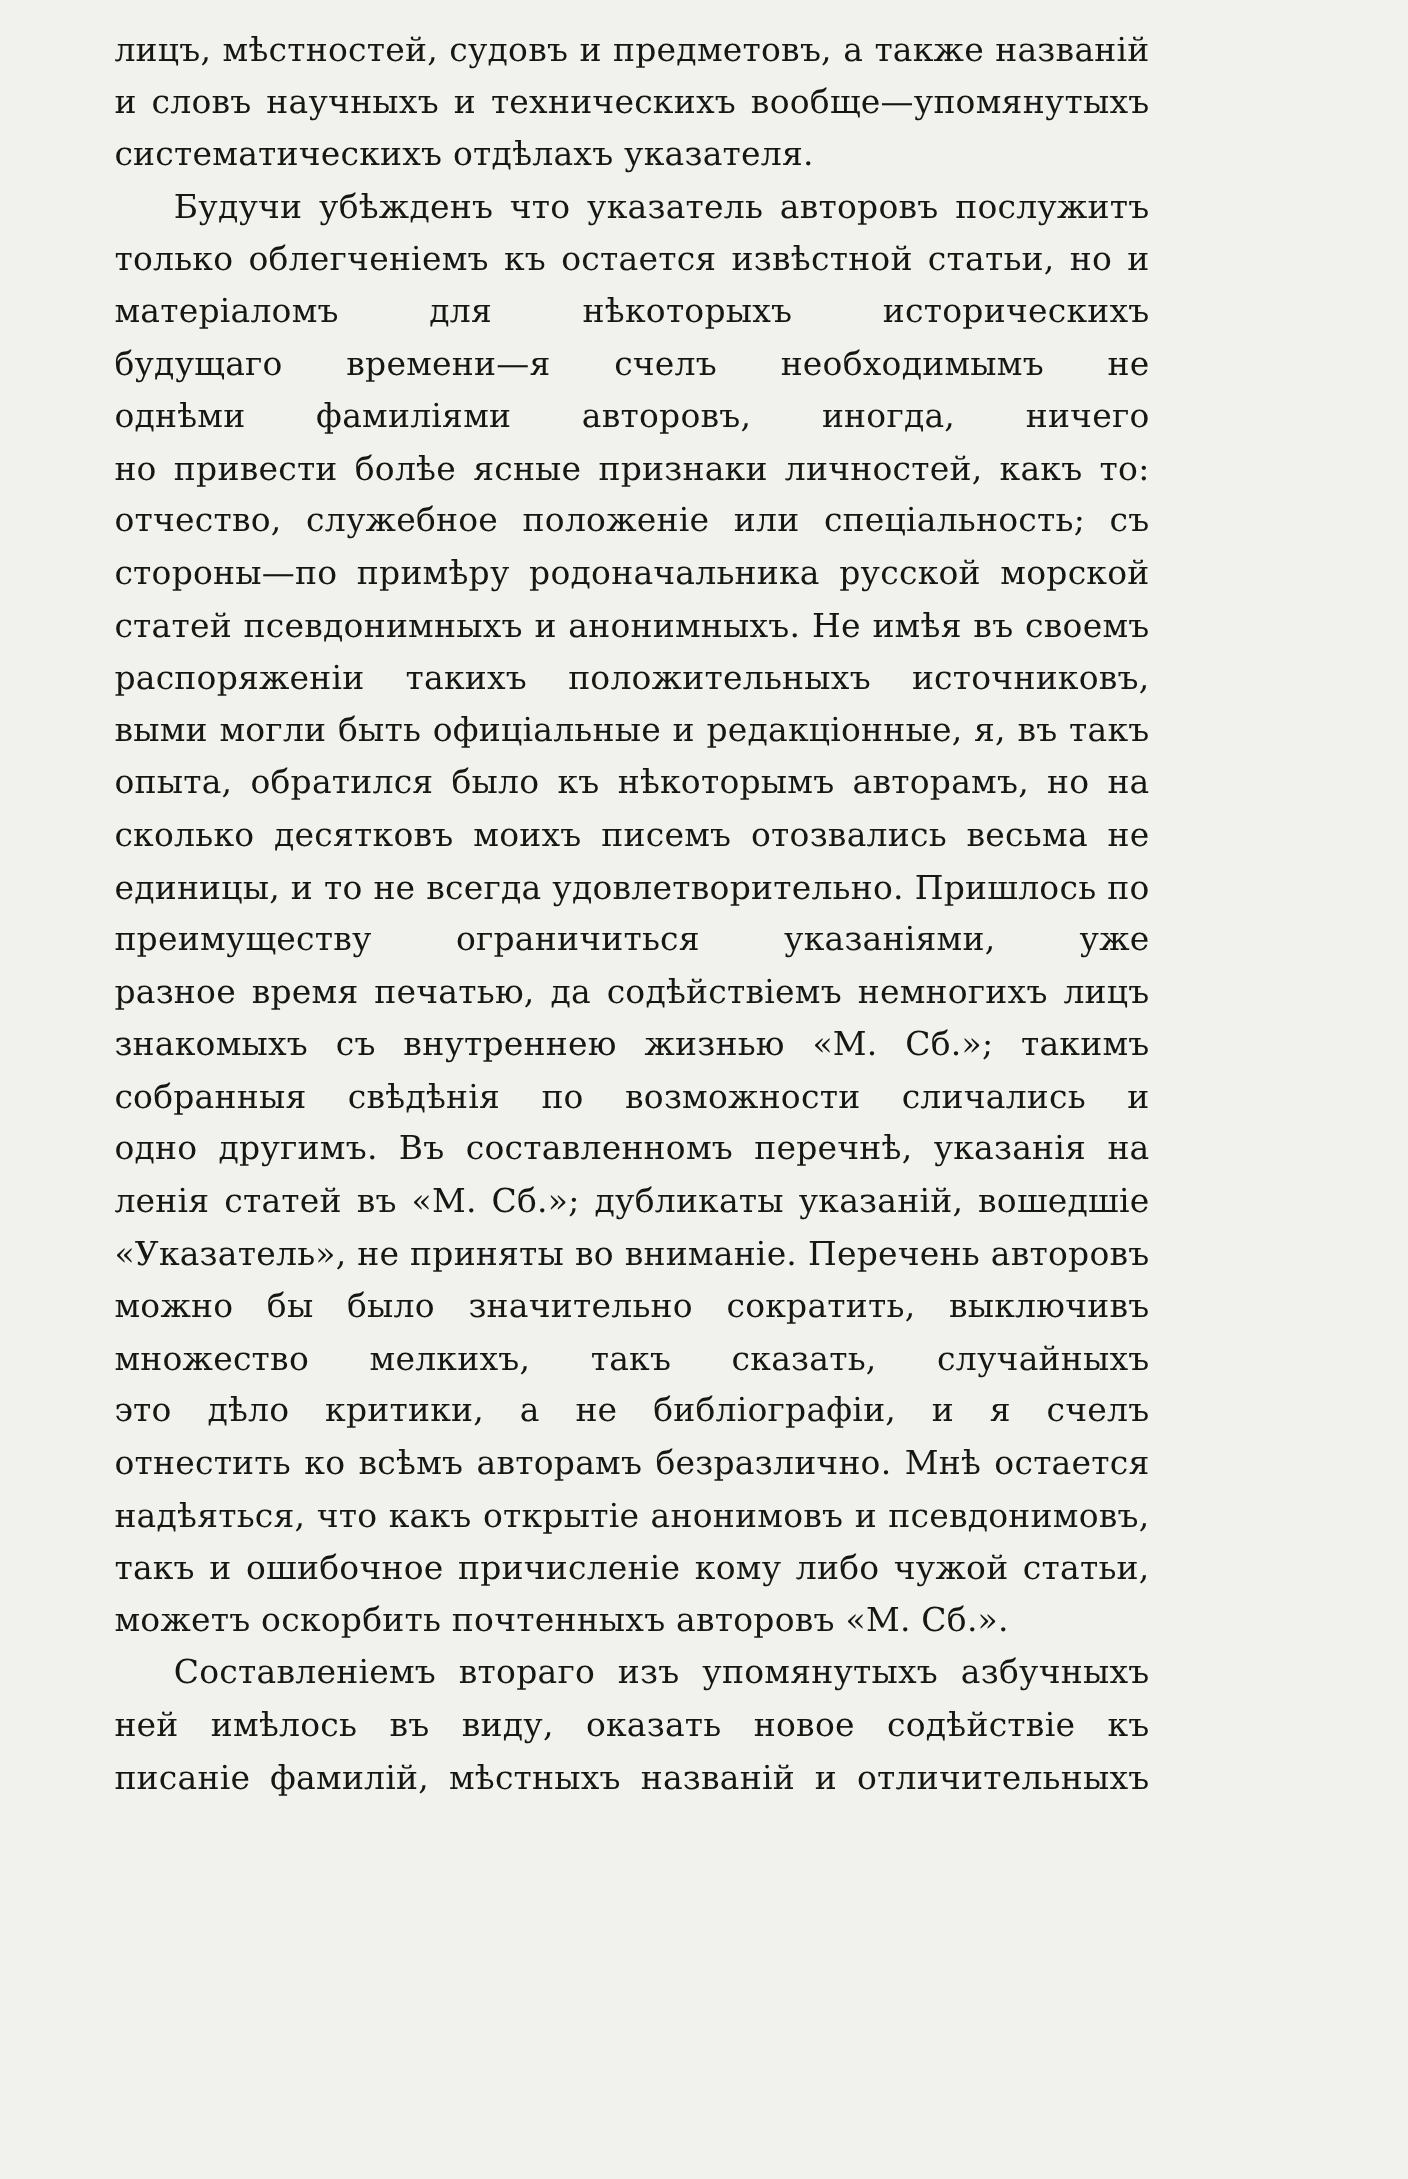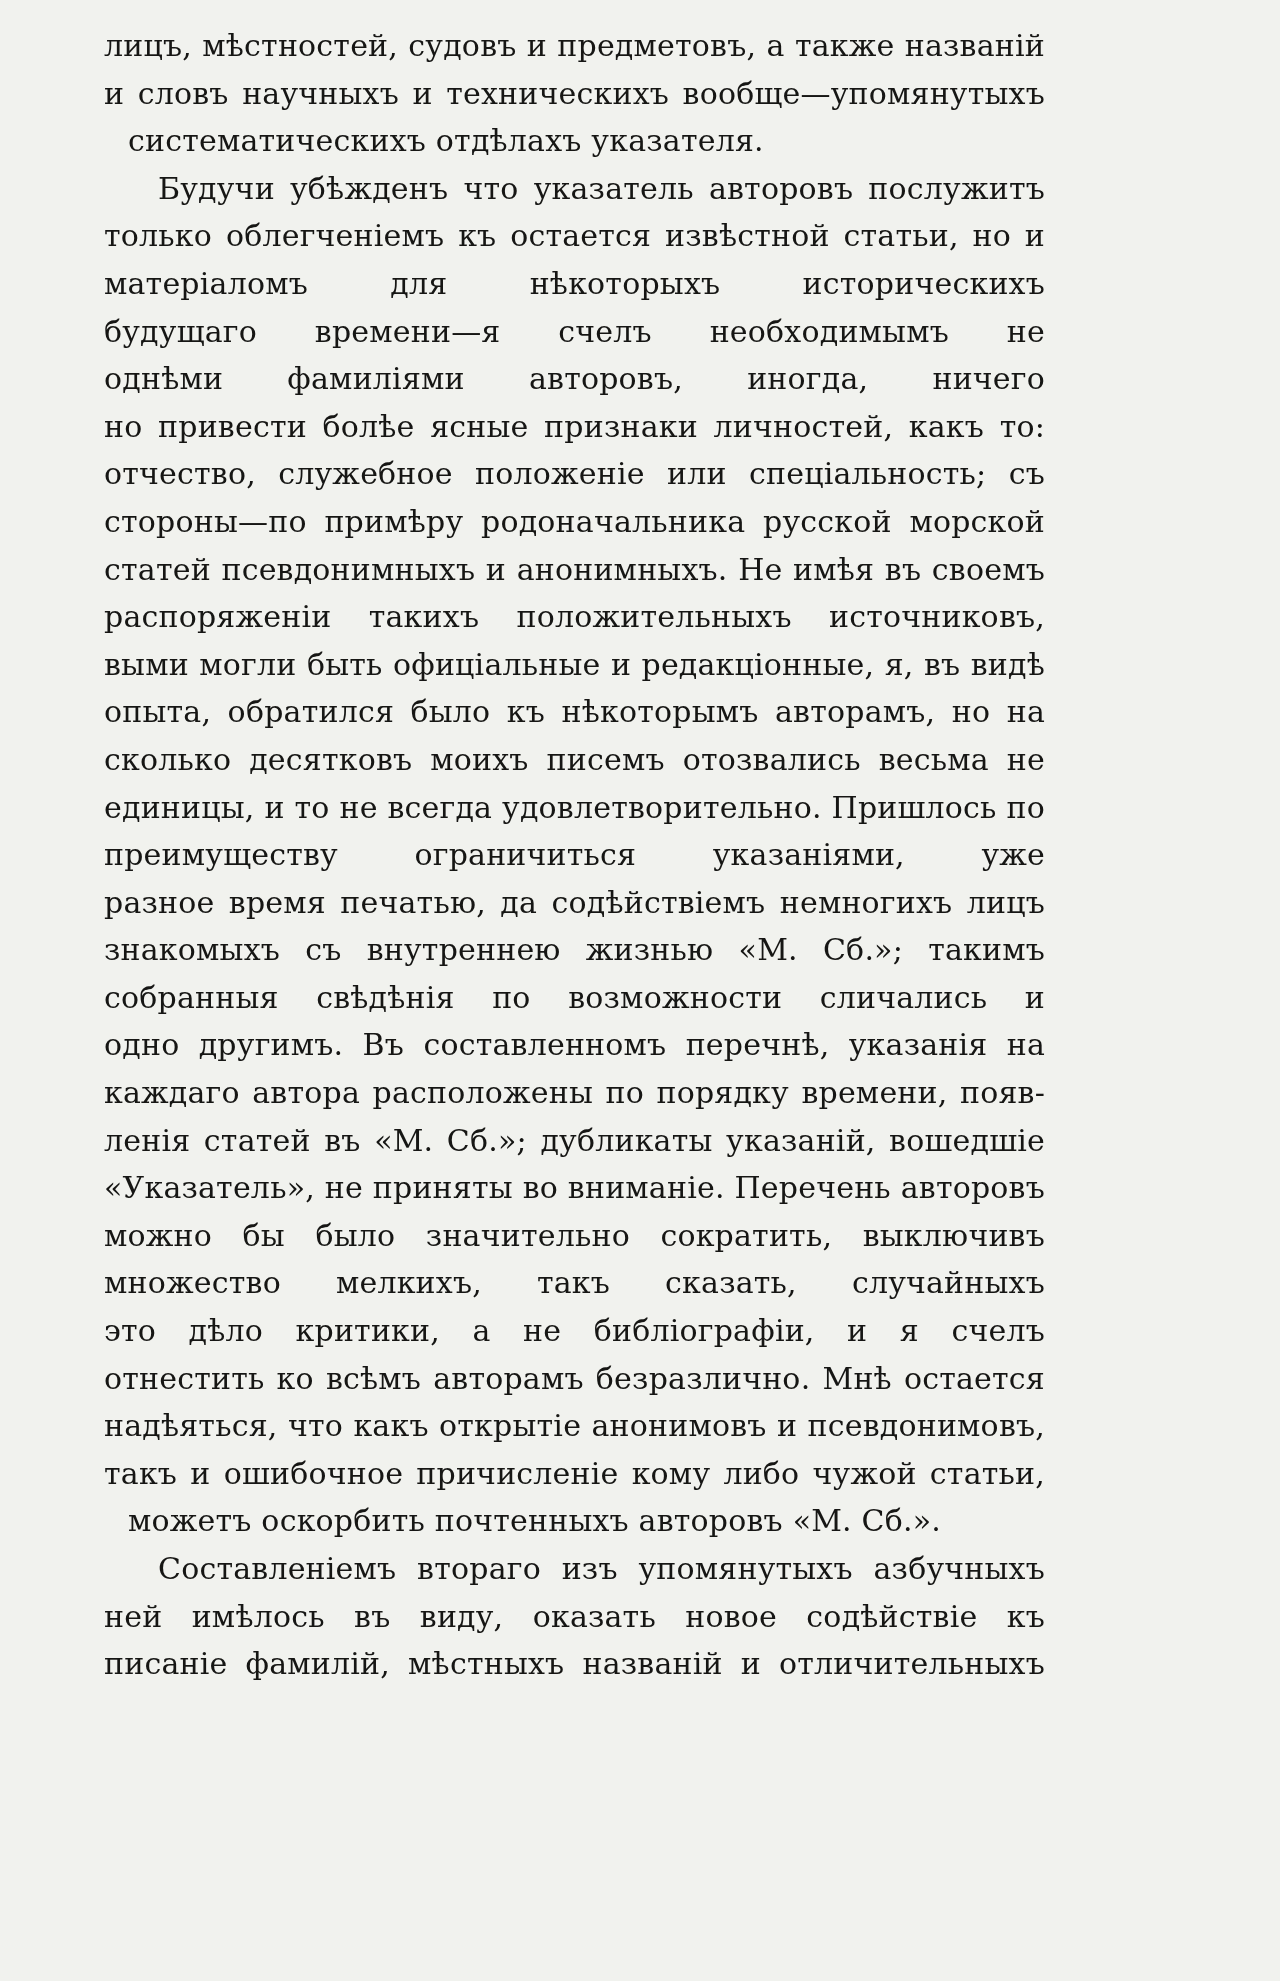--- a/index.html
+++ b/index.html
@@ -32,21 +32,20 @@
   .line {
     text-align: justify;
     text-align-last: justify;
     white-space: normal;
     height: 47.6px;
     overflow: hidden;
   }
   .line.noforce {
     text-align: center;
     text-align-last: left;
-    margin-left: 24px;
   }
   .line.indent {
     text-indent: 54px;
   }
 </style>
 </head>
 <body>
 
 <div class="page">
   <div class="page-text" style="background: rgb(241, 242, 238); color: rgb(22, 22, 20);">
@@ -56,30 +55,29 @@
       <div class="line indent">Будучи убѣжденъ что указатель авторовъ послужитъ не</div>
       <div class="line">только облегченіемъ къ остается извѣстной статьи, но и</div>
       <div class="line">матеріаломъ для нѣкоторыхъ историческихъ изслѣдованій</div>
       <div class="line">будущаго времени—я счелъ необходимымъ не довольствоваться</div>
       <div class="line">однѣми фамиліями авторовъ, иногда, ничего необъясняющими,</div>
       <div class="line">но привести болѣе ясные признаки личностей, какъ то: имя,</div>
       <div class="line">отчество, служебное положеніе или спеціальность; съ другой</div>
       <div class="line">стороны—по примѣру родоначальника русской морской биб-</div>
       <div class="line">статей псевдонимныхъ и анонимныхъ. Не имѣя въ своемъ</div>
       <div class="line">распоряженіи такихъ положительныхъ источниковъ, како-</div>
-      <div class="line">выми могли быть офиціальные и редакціонные, я, въ видѣ</div>
+      <div class="line">выми могли быть офиціальные и редакціонные, я, въ такъ</div>
       <div class="line">опыта, обратился было къ нѣкоторымъ авторамъ, но на нѣ-</div>
       <div class="line">сколько десятковъ моихъ писемъ отозвались весьма не многія</div>
       <div class="line">единицы, и то не всегда удовлетворительно. Пришлось по</div>
       <div class="line">преимуществу ограничиться указаніями, уже сдѣланными въ</div>
       <div class="line">разное время печатью, да содѣйствіемъ немногихъ лицъ болѣе</div>
       <div class="line">знакомыхъ съ внутреннею жизнью «М. Сб.»; такимъ путемъ</div>
       <div class="line">собранныя свѣдѣнія по возможности сличались и повѣрялись</div>
       <div class="line">одно другимъ. Въ составленномъ перечнѣ, указанія на статьи</div>
-      <div class="line">каждаго автора расположены по порядку времени, появ-</div>
       <div class="line">ленія статей въ «М. Сб.»; дубликаты указаній, вошедшіе въ</div>
       <div class="line">«Указатель», не приняты во вниманіе. Перечень авторовъ</div>
       <div class="line">можно бы было значительно сократить, выключивъ многое</div>
       <div class="line">множество мелкихъ, такъ сказать, случайныхъ писателей, но</div>
       <div class="line">это дѣло критики, а не библіографіи, и я счелъ обязанностью</div>
       <div class="line">отнестить ко всѣмъ авторамъ безразлично. Мнѣ остается</div>
       <div class="line">надѣяться, что какъ открытіе анонимовъ и псевдонимовъ,</div>
       <div class="line">такъ и ошибочное причисленіе кому либо чужой статьи, не</div>
       <div class="line noforce">можетъ оскорбить почтенныхъ авторовъ «М. Сб.».</div>
       <div class="line indent">Составленіемъ втораго изъ упомянутыхъ азбучныхъ переч-</div>

